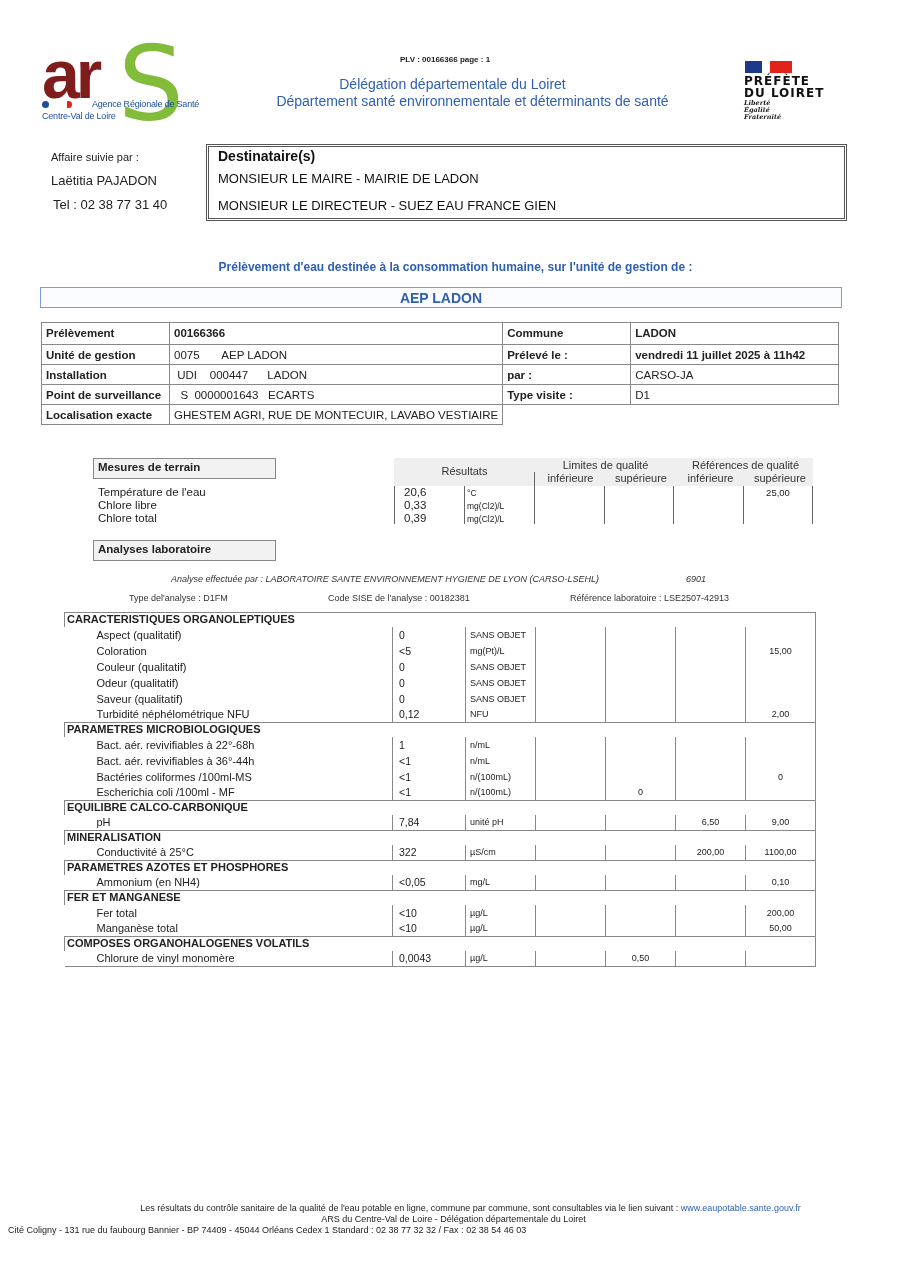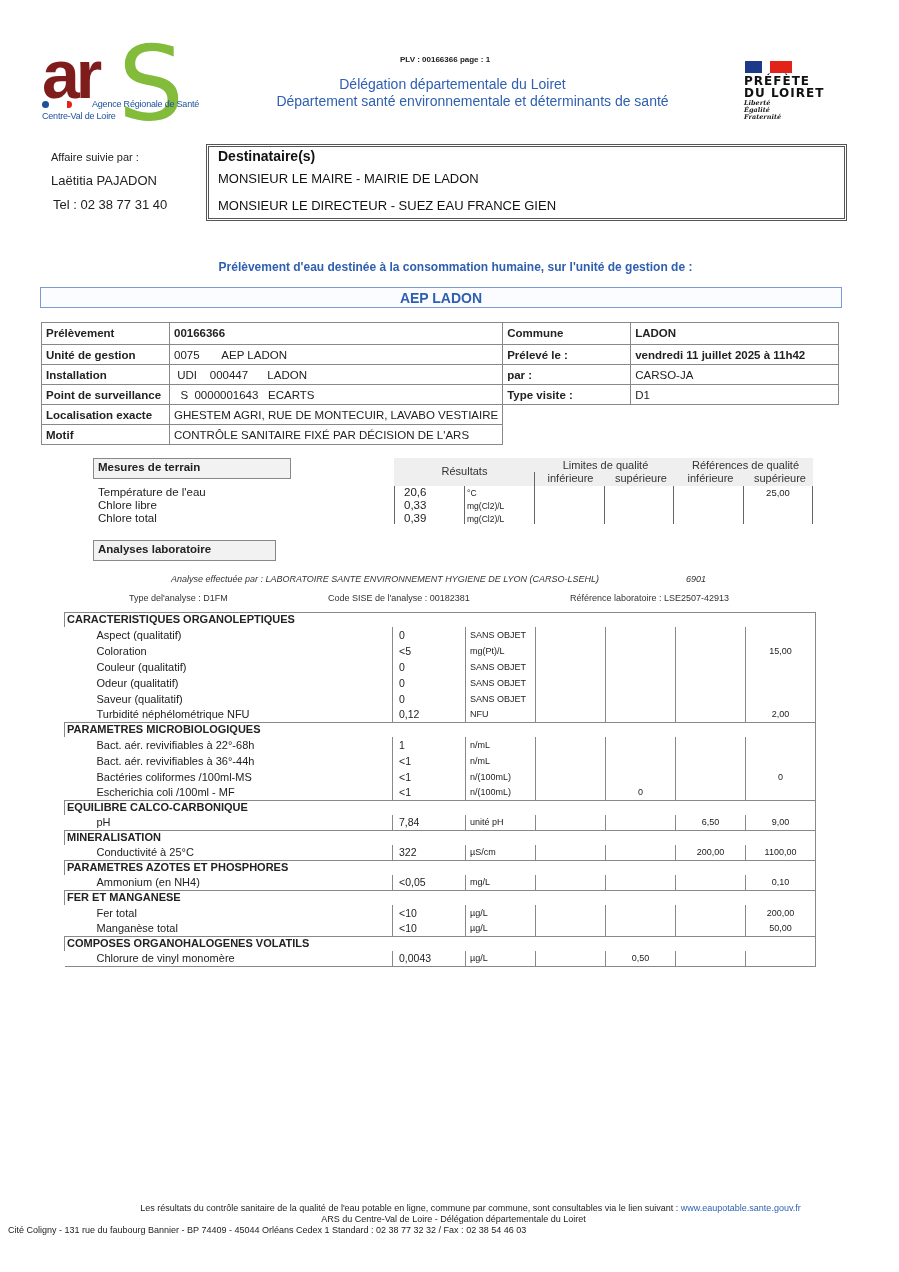--- a/index.html
+++ b/index.html
@@ -44,21 +44,21 @@
   .info-table td { border: 1px solid #888; font-size: 11.5px; padding: 0 4px; height: 20px; color: #222; white-space: nowrap; }
   .info-table td.lbl { font-weight: bold; width: 128px; }
   .info-table td.val { width: 332px; }
   .info-table td.lbl2 { font-weight: bold; width: 128px; }
   .info-table td.val2 { width: 208px; }
   .info-table tr.r0 td { height: 22px; line-height: 13px; }
   .info-table td.blank { border: none; }
 
   
   .sect-box { border: 1px solid #888; background: #f2f2f2; font-size: 11.5px; font-weight: bold; color: #222; padding: 2px 4px; height: 21px; }
-  .mes-title { left: 93px; top: 458px; width: 198px; }
+  .mes-title { left: 93px; top: 458px; width: 183px; }
   .anal-title { left: 93px; top: 540px; width: 183px; }
   .res-head { left: 394px; top: 458px; width: 419px; height: 28px; background: #efefef; }
   .rh { position: absolute; font-size: 11px; color: #333; text-align: center; }
   .field-row { position: absolute; font-size: 11.5px; color: #222; line-height: 13px; }
   .vline { position: absolute; width: 1px; background: #666; }
 
   .anal-by { left: 171px; top: 574px; font-size: 9px; font-style: italic; color: #333; }
   .anal-code { left: 686px; top: 574px; font-size: 9px; font-style: italic; color: #333; }
   .anal-type { left: 129px; top: 593px; font-size: 9px; color: #333; }
   .anal-sise { left: 328px; top: 593px; font-size: 9px; color: #333; }
@@ -148,25 +148,20 @@
     <td class="lbl">Point de surveillance</td>
     <td class="val" style="white-space:pre">  S  0000001643   ECARTS</td>
     <td class="lbl2">Type visite :</td>
     <td class="val2">D1</td>
   </tr>
   <tr>
     <td class="lbl">Localisation exacte</td>
     <td class="val">GHESTEM AGRI, RUE DE MONTECUIR, LAVABO VESTIAIRE</td>
     <td class="blank" colspan="2"></td>
   </tr>
-  <tr>
-    <td class="lbl">Motif</td>
-    <td class="val">CONTRÔLE SANITAIRE FIXÉ PAR DÉCISION DE L'ARS</td>
-    <td class="blank" colspan="2"></td>
-  </tr>
 </tbody>
   </table>
 
 <div class="abs sect-box mes-title">Mesures de terrain</div>
 <div class="abs res-head">
   <div class="rh" style="left:0;width:141px;top:7px;">Résultats</div>
   <div class="rh" style="left:141px;width:141px;top:1px;">Limites de qualité</div>
   <div class="rh" style="left:141px;width:71px;top:14px;">inférieure</div>
   <div class="rh" style="left:212px;width:70px;top:14px;">supérieure</div>
   <div class="rh" style="left:282px;width:139px;top:1px;">Références de qualité</div>

